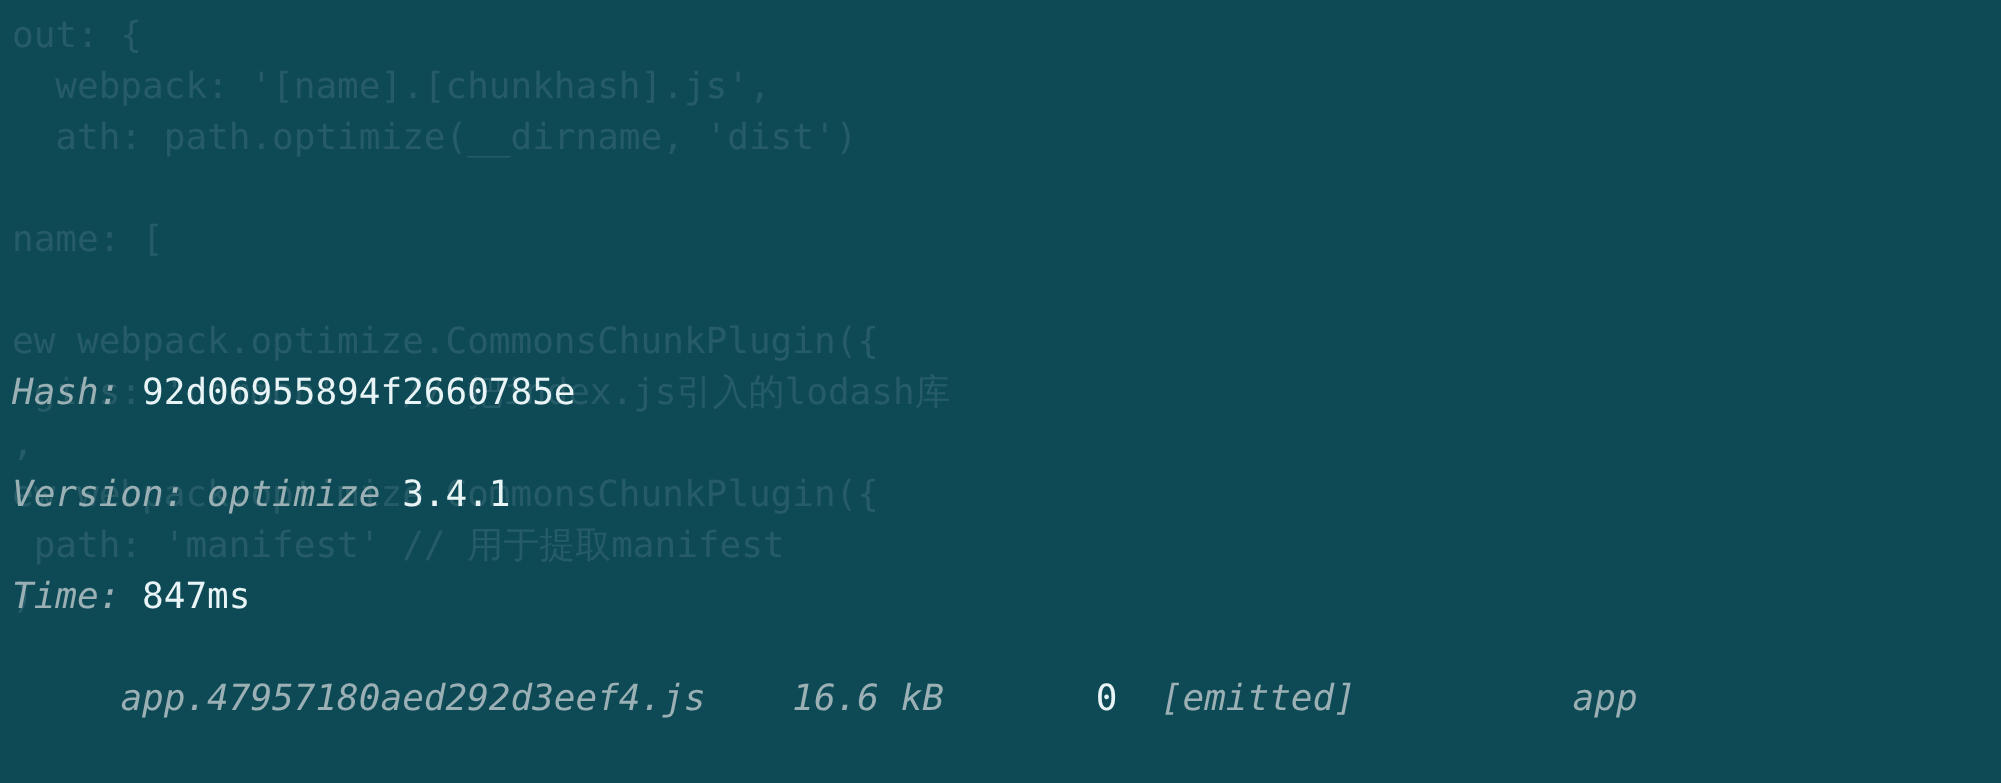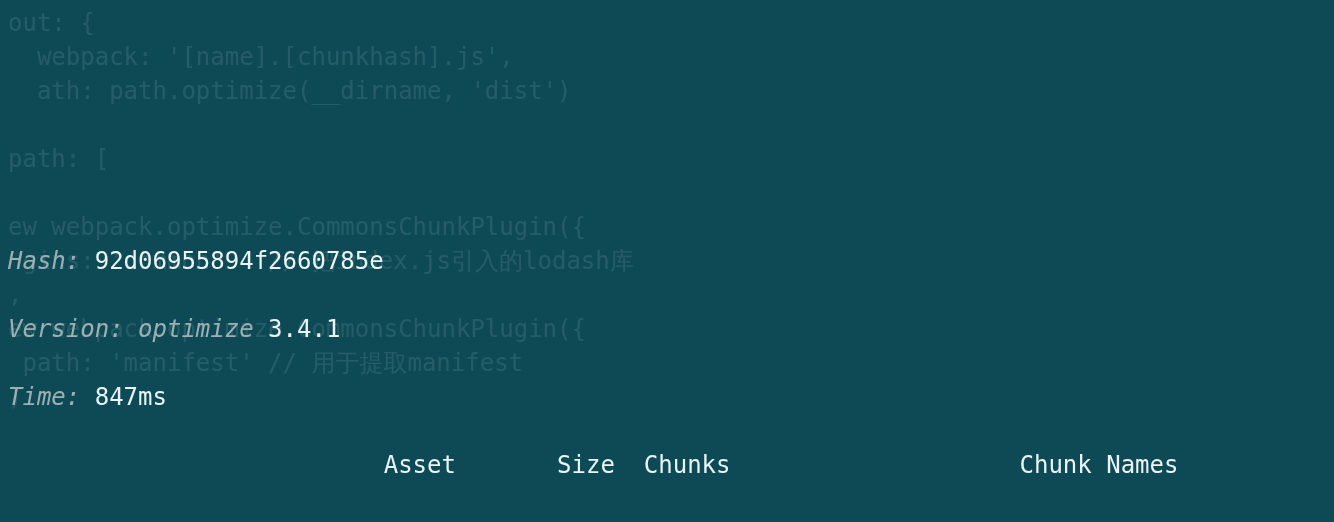--- a/index.html
+++ b/index.html
@@ -40,36 +40,35 @@
 </head>
 <body>
 
 <div class="terminal">
 
   
   <div class="ghost"><span>out: {</span>
 <span>  webpack: '[name].[chunkhash].js',</span>
 <span>  ath: path.optimize(__dirname, 'dist')</span>
 <span></span>
-<span>path: [</span>
+<span>name: [</span>
 <span></span>
 <span>ew webpack.optimize.CommonsChunkPlugin({</span>
 <span> gins: 'common'   // 把index.js引入的lodash库</span>
 <span>,</span>
 <span>ew webpack.optimize.CommonsChunkPlugin({</span>
 <span> path: 'manifest' // 用于提取manifest</span>
 <span>)</span>
 <span></span>
 <span></span></div>
 
   <div class="fg">
 <span class="row"><span class="label">Hash: </span><span class="bold">92d06955894f2660785e</span></span>
 <span class="row"><span class="label">Version: </span><span class="label">optimize </span><span class="bold">3.4.1</span></span>
 <span class="row"><span class="label">Time: </span><span class="bold">847ms</span></span>
-<span class="row">                          <span class="bold">Asset</span>       <span class="bold">Size</span>  <span class="bold">Chunks</span>                    <span class="bold">Chunk Names</span></span>
 <span class="row">     <span class="label">app.47957180aed292d3eef4.js</span>    <span class="label">16.6 kB</span>       <span class="bold">0</span>  <span class="label">[emitted]</span>          <span class="label">app</span></span>
 
 
 
 
 
 
 
 
 

